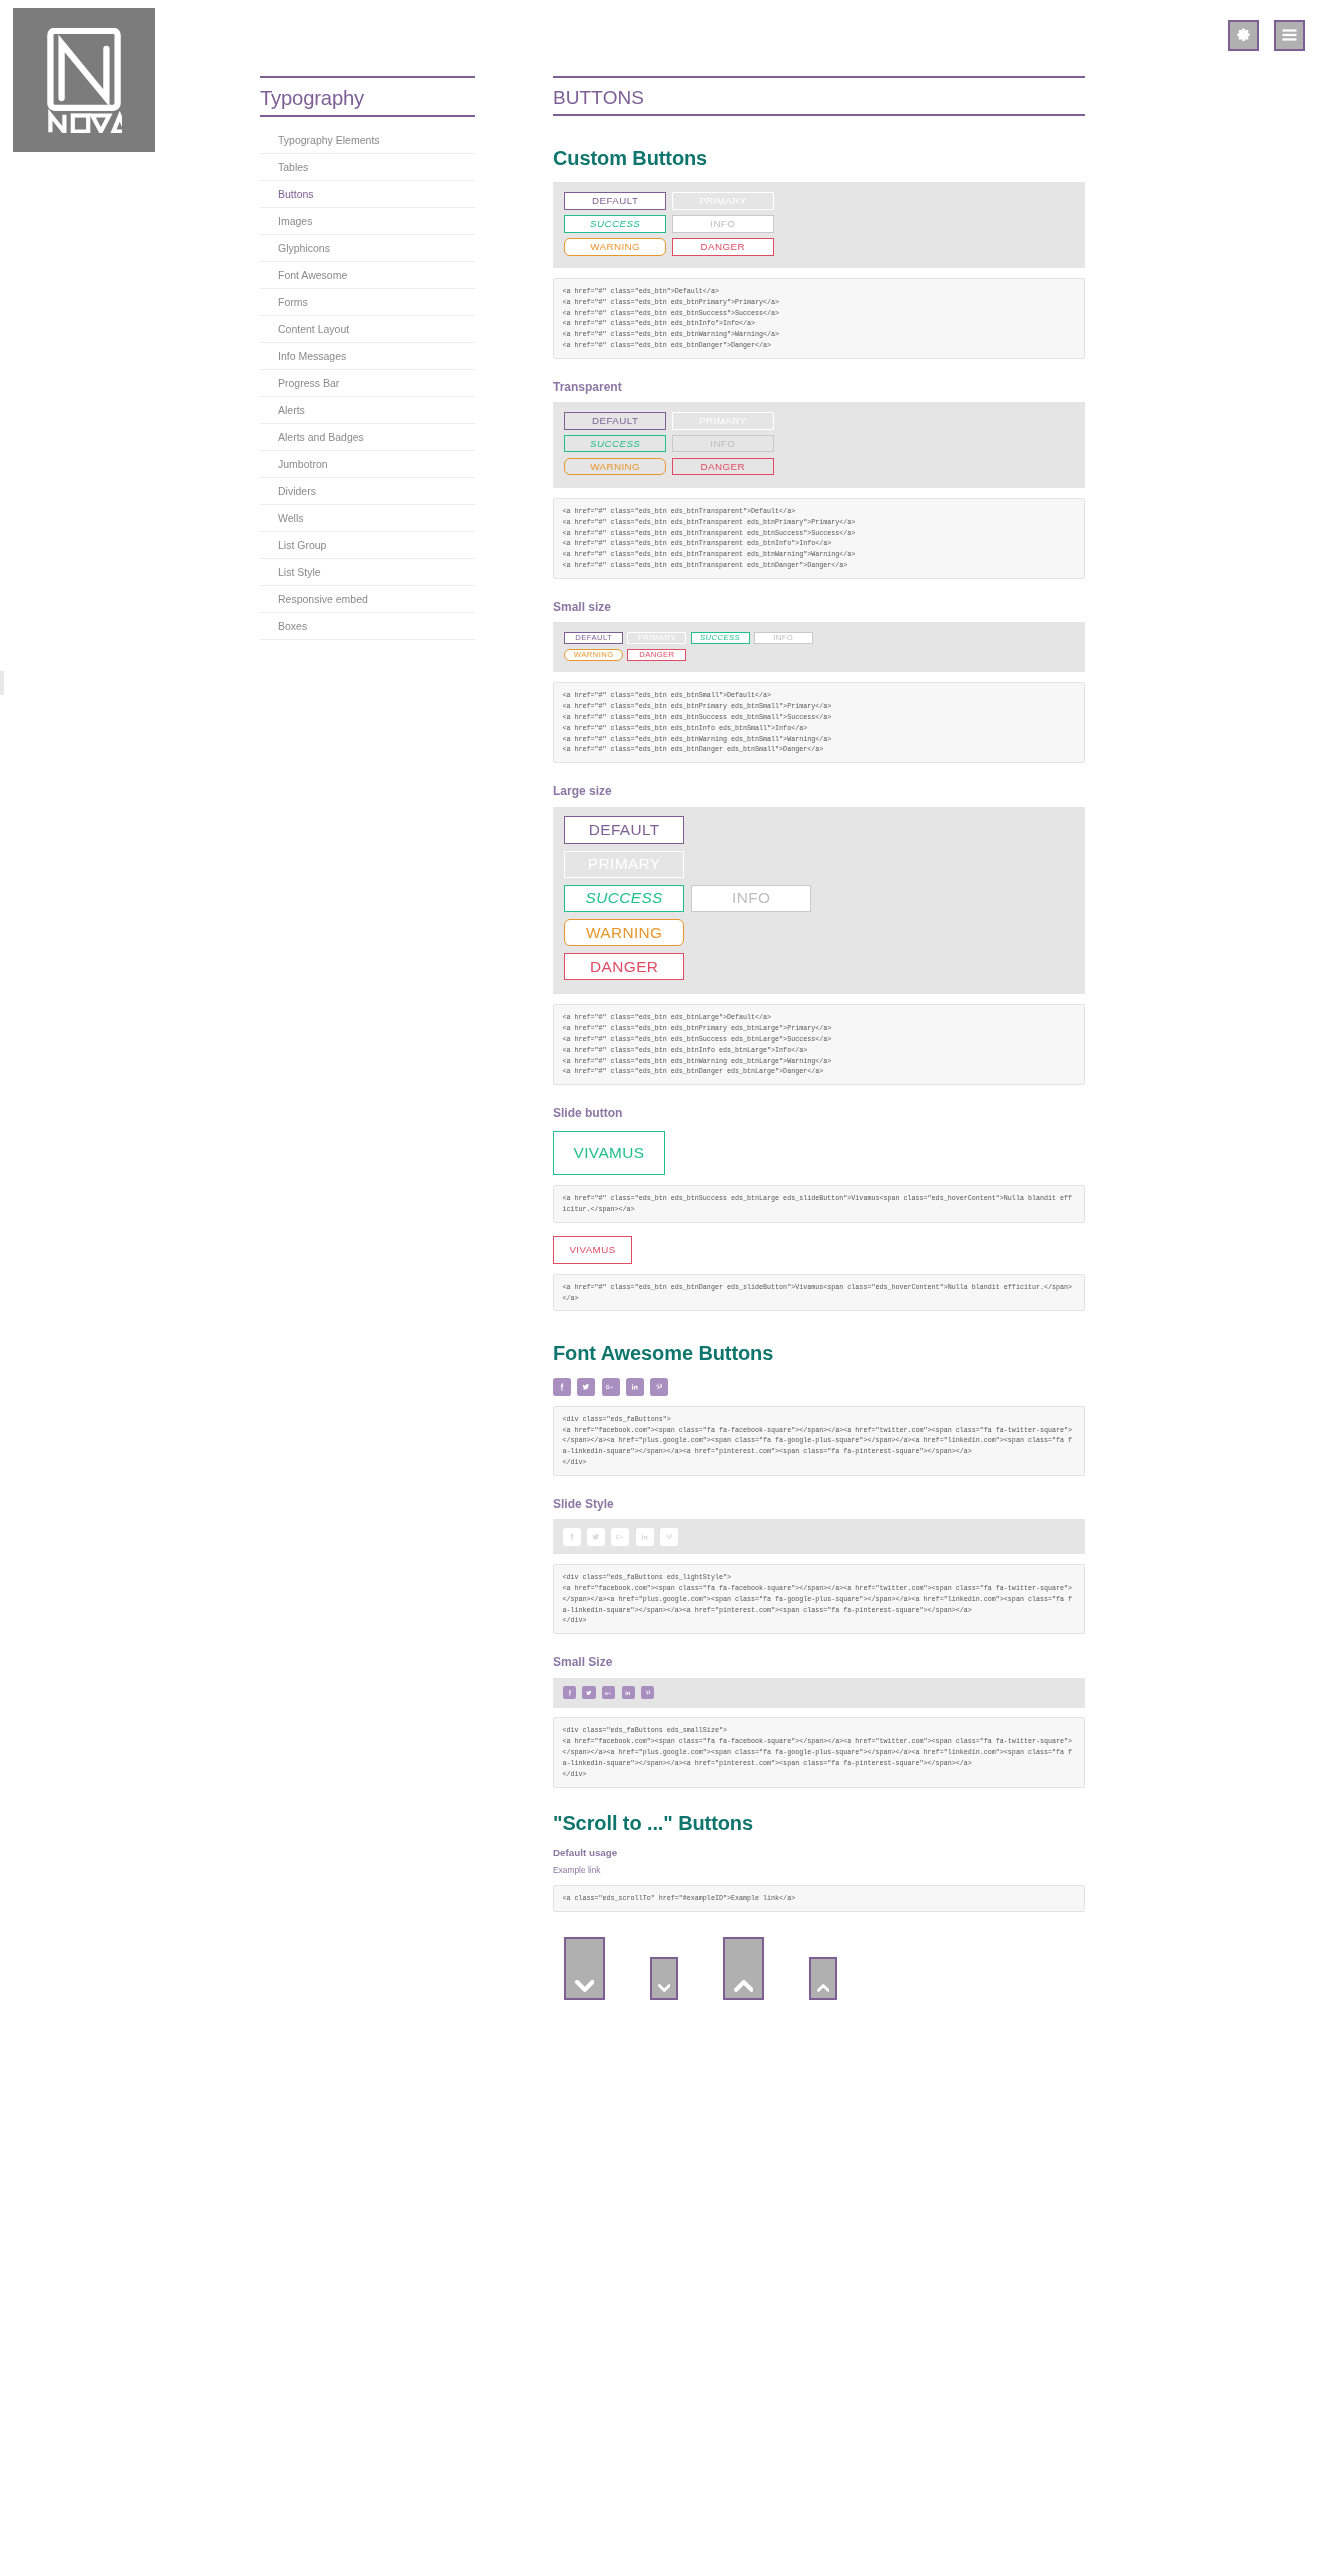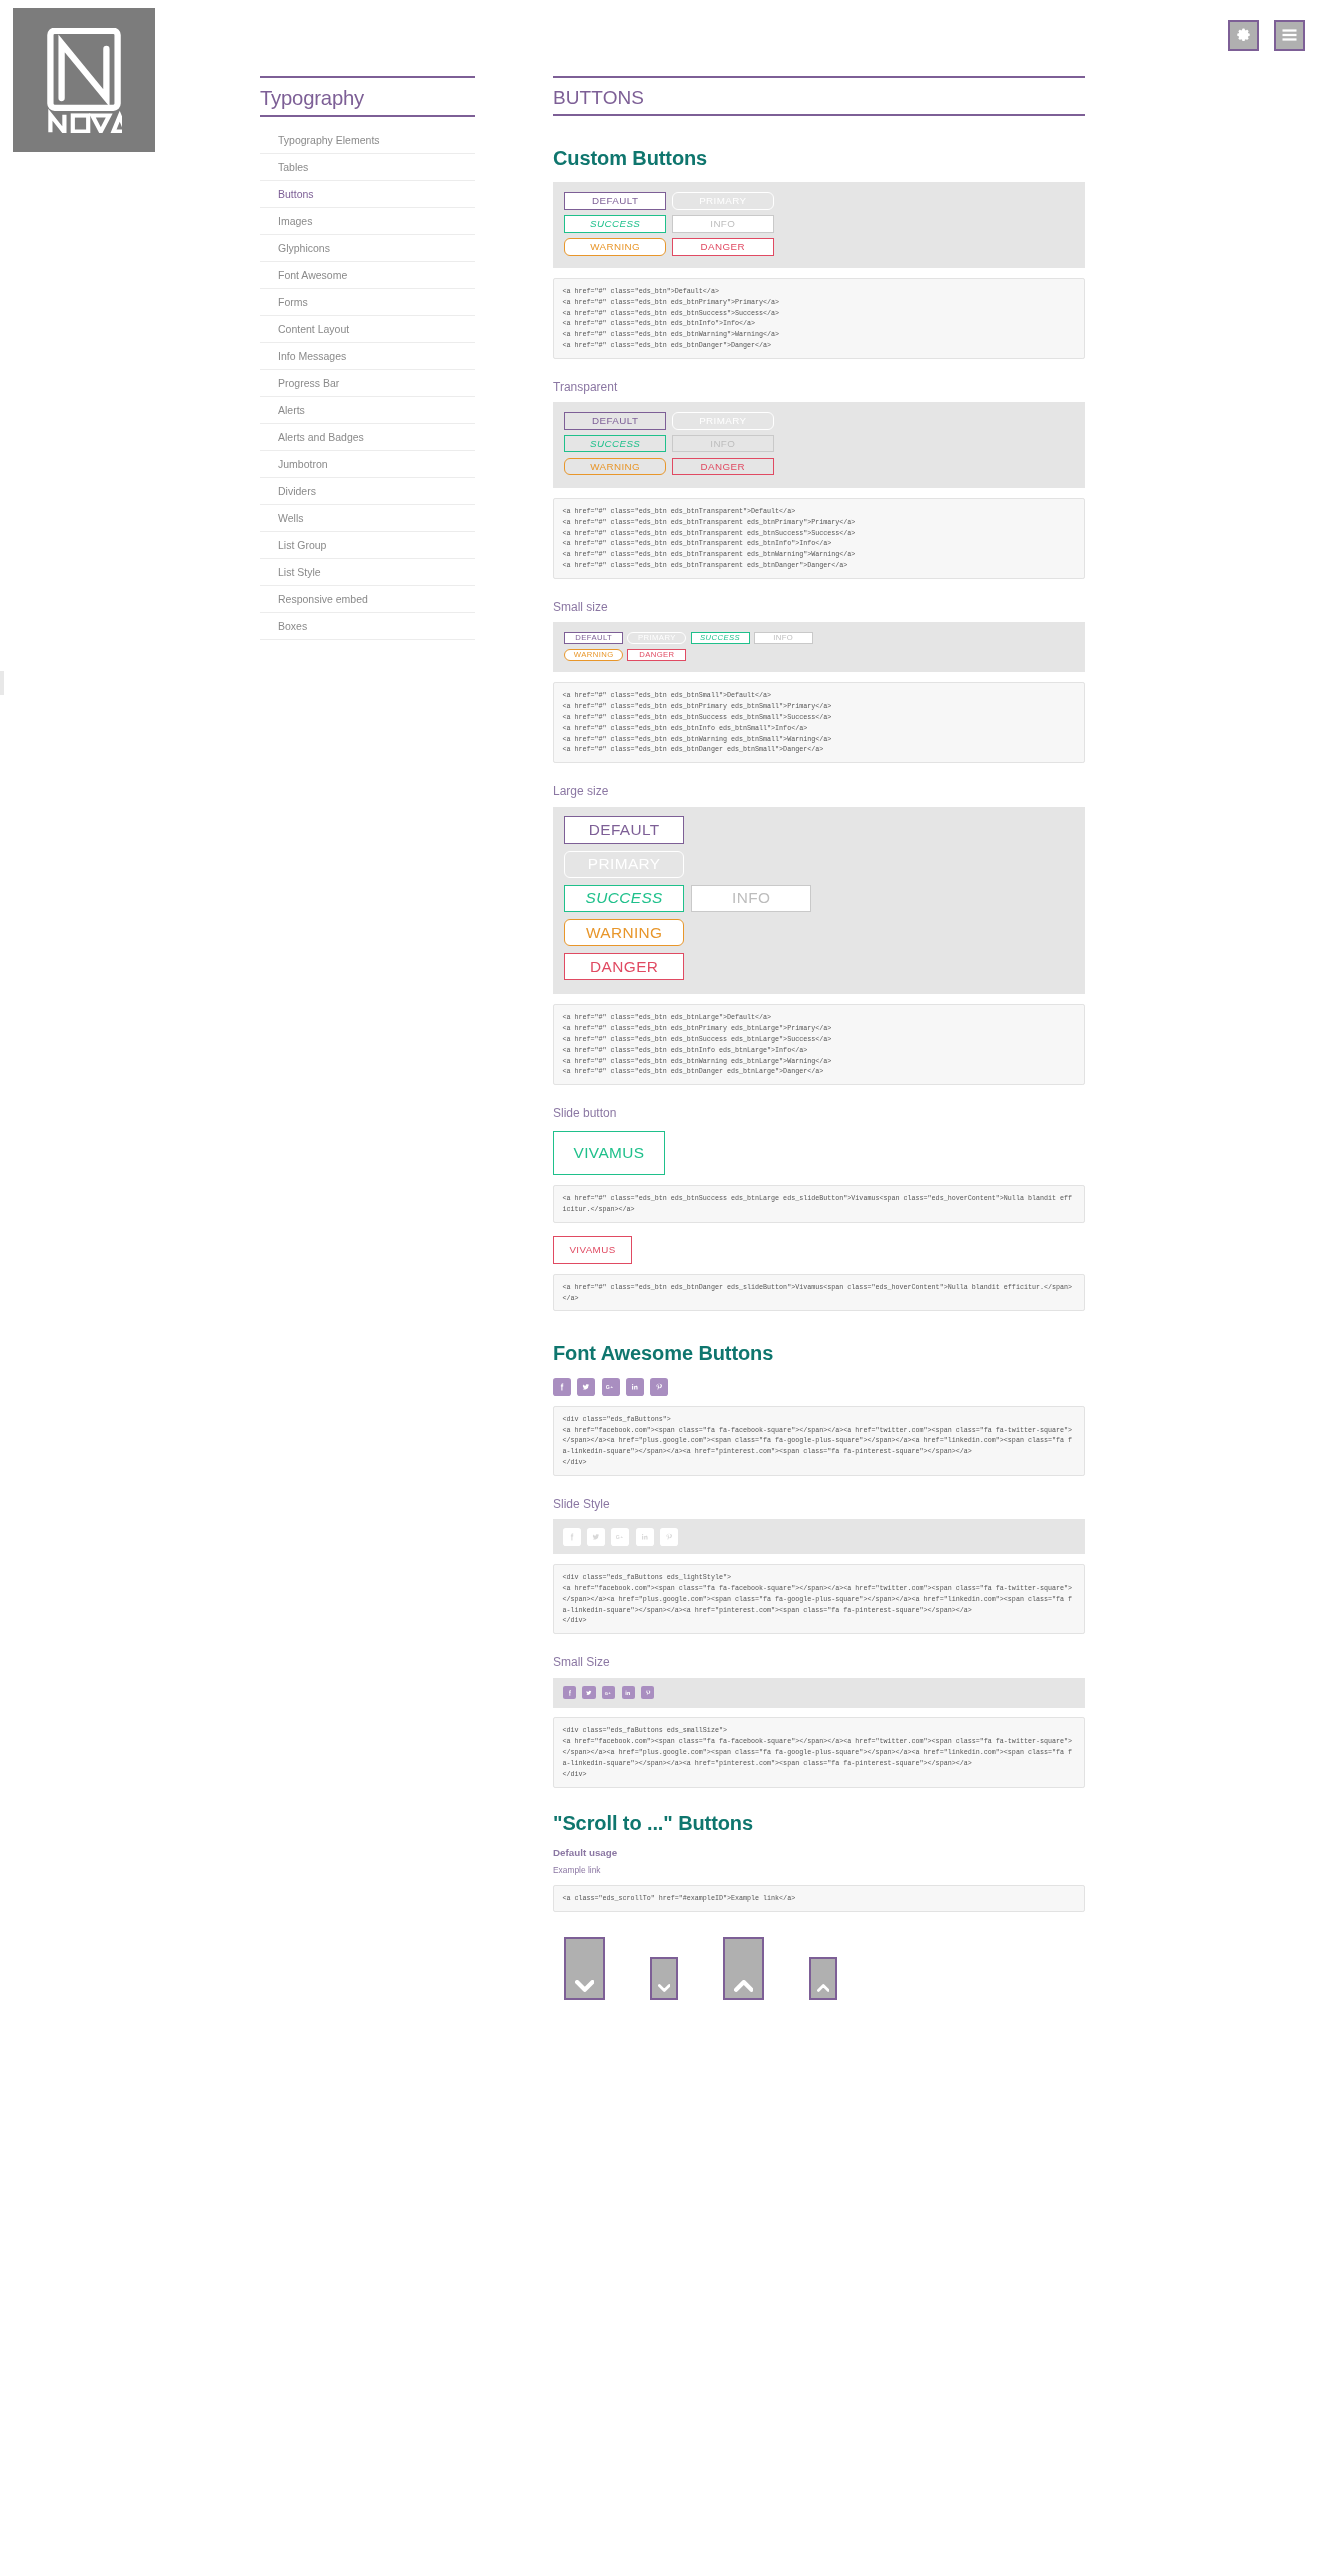--- a/index.html
+++ b/index.html
@@ -89,21 +89,21 @@
   h2.sec {
     font-size: 20px;
     color: #0f766e;
     font-weight: 700;
     margin: 31px 0 12.6px 0;
     letter-spacing: -0.1px;
   }
   h3.sub {
     font-size: 12px;
     color: #8b77a3;
-    font-weight: 400;
+    font-weight: 700;
     margin: 21px 0 8.4px 0;
   }
   h4.sub2 {
     font-size: 9.8px;
     color: #8b77a3;
     font-weight: 700;
     margin: 12.6px 0 7px 0;
   }
 
   .demo {
@@ -120,21 +120,21 @@
     font-size: 9.8px;
     letter-spacing: 0.4px;
     padding: 7.7px 0;
     width: 102px;
     text-align: center;
     text-decoration: none;
     margin: 0 5.6px 5.6px 0;
     cursor: pointer;
     font-family: "Liberation Sans", sans-serif;
   }
-  .btn.primary { border-color:#ffffff; color:#ffffff; background:#e5e5e5;border-radius:6px; }
+  .btn.primary { border-color:#ffffff; color:#ffffff; background:#e5e5e5; }
   .btn.success { border-color:#1fc08b; color:#1fc08b;font-style:italic; }
   .btn.info    { border-color:#c9c9c9; color:#bdbdbd; }
   .btn.warning { border-color:#e8962a; color:#e8962a;border-radius:6px; }
   .btn.danger  { border-color:#e04a62; color:#e04a62; }
 
   .btn.transparent { background: transparent; }
 
   .btn.small {
     width: 59px;
     font-size: 7.7px;

